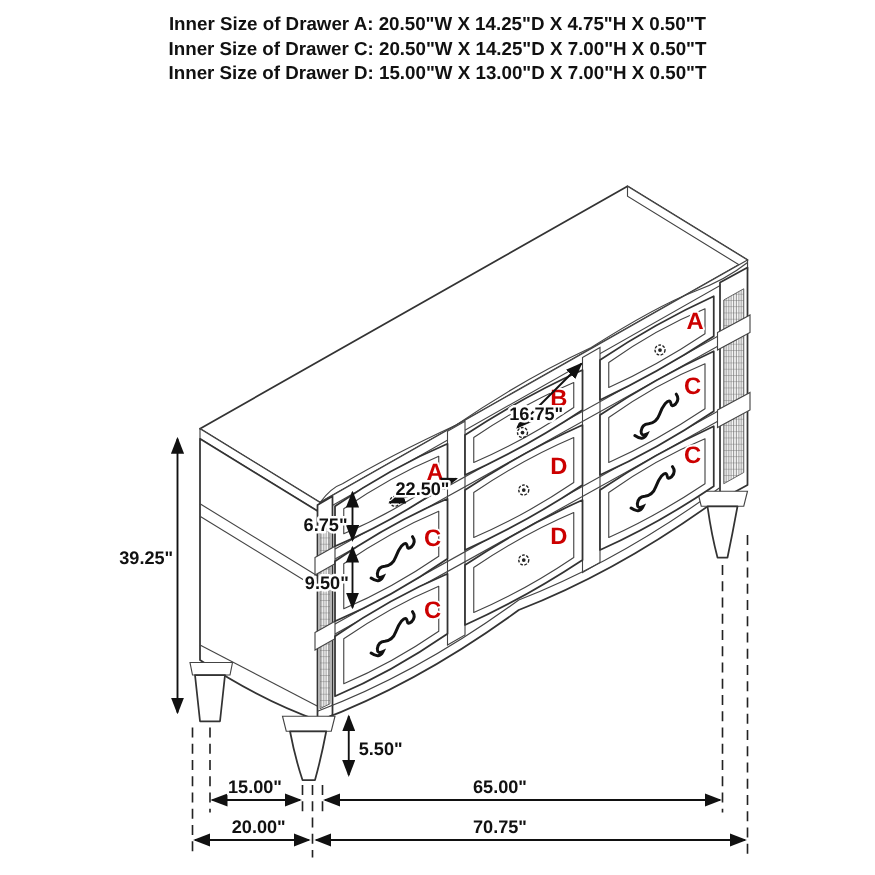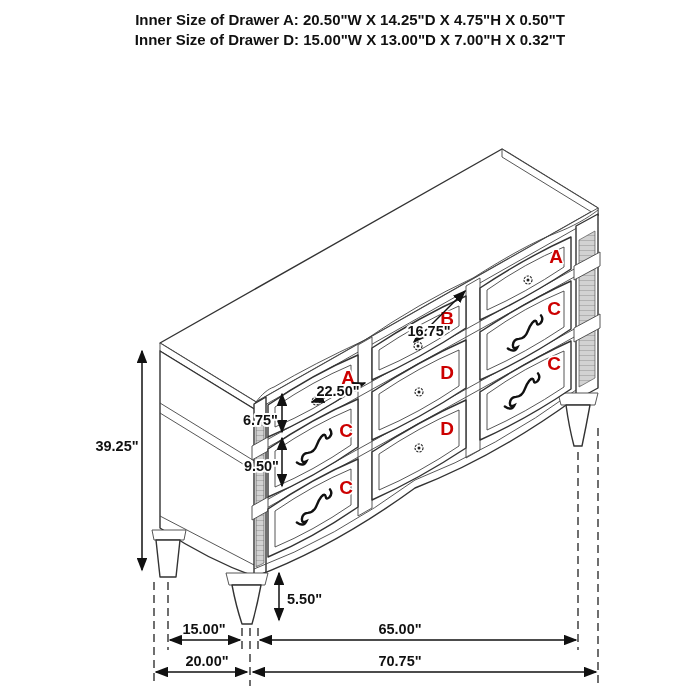--- a/index.html
+++ b/index.html
@@ -20,21 +20,22 @@
   .redtxt{font-family:"Liberation Sans",sans-serif;font-weight:bold;font-size:19px;
           paint-order:stroke;stroke:#ffffff;stroke-width:3px;stroke-linejoin:round;}
 </style>
 </head>
 <body>
 
 <div id="canvas">
 
   <div id="header">
     <div>Inner Size of Drawer A: 20.50"W X 14.25"D X 4.75"H X 0.50"T</div>
-    <div>Inner Size of Drawer D: 15.00"W X 13.00"D X 7.00"H X 0.32"T</div>
+    <div>Inner Size of Drawer C: 20.50"W X 14.25"D X 7.00"H X 0.50"T</div>
+    <div>Inner Size of Drawer D: 15.00"W X 13.00"D X 7.00"H X 0.50"T</div>
   </div>
 
   <svg width="700" height="700" viewBox="0 0 700 700">
     <defs>
       <pattern id="flutes" width="6" height="5" patternUnits="userSpaceOnUse">
         <rect width="6" height="5" fill="#ffffff"></rect>
         <path d="M0,0 H6 M1,0 V5 M3,0 V5 M5,0 V5" stroke="#666" stroke-width="0.6"></path>
       </pattern>
       <marker id="ah" markerWidth="9" markerHeight="7" refX="8" refY="3.5" orient="auto-start-reverse">
         <path d="M0,0 L9,3.5 L0,7 Z" fill="#111"></path>

